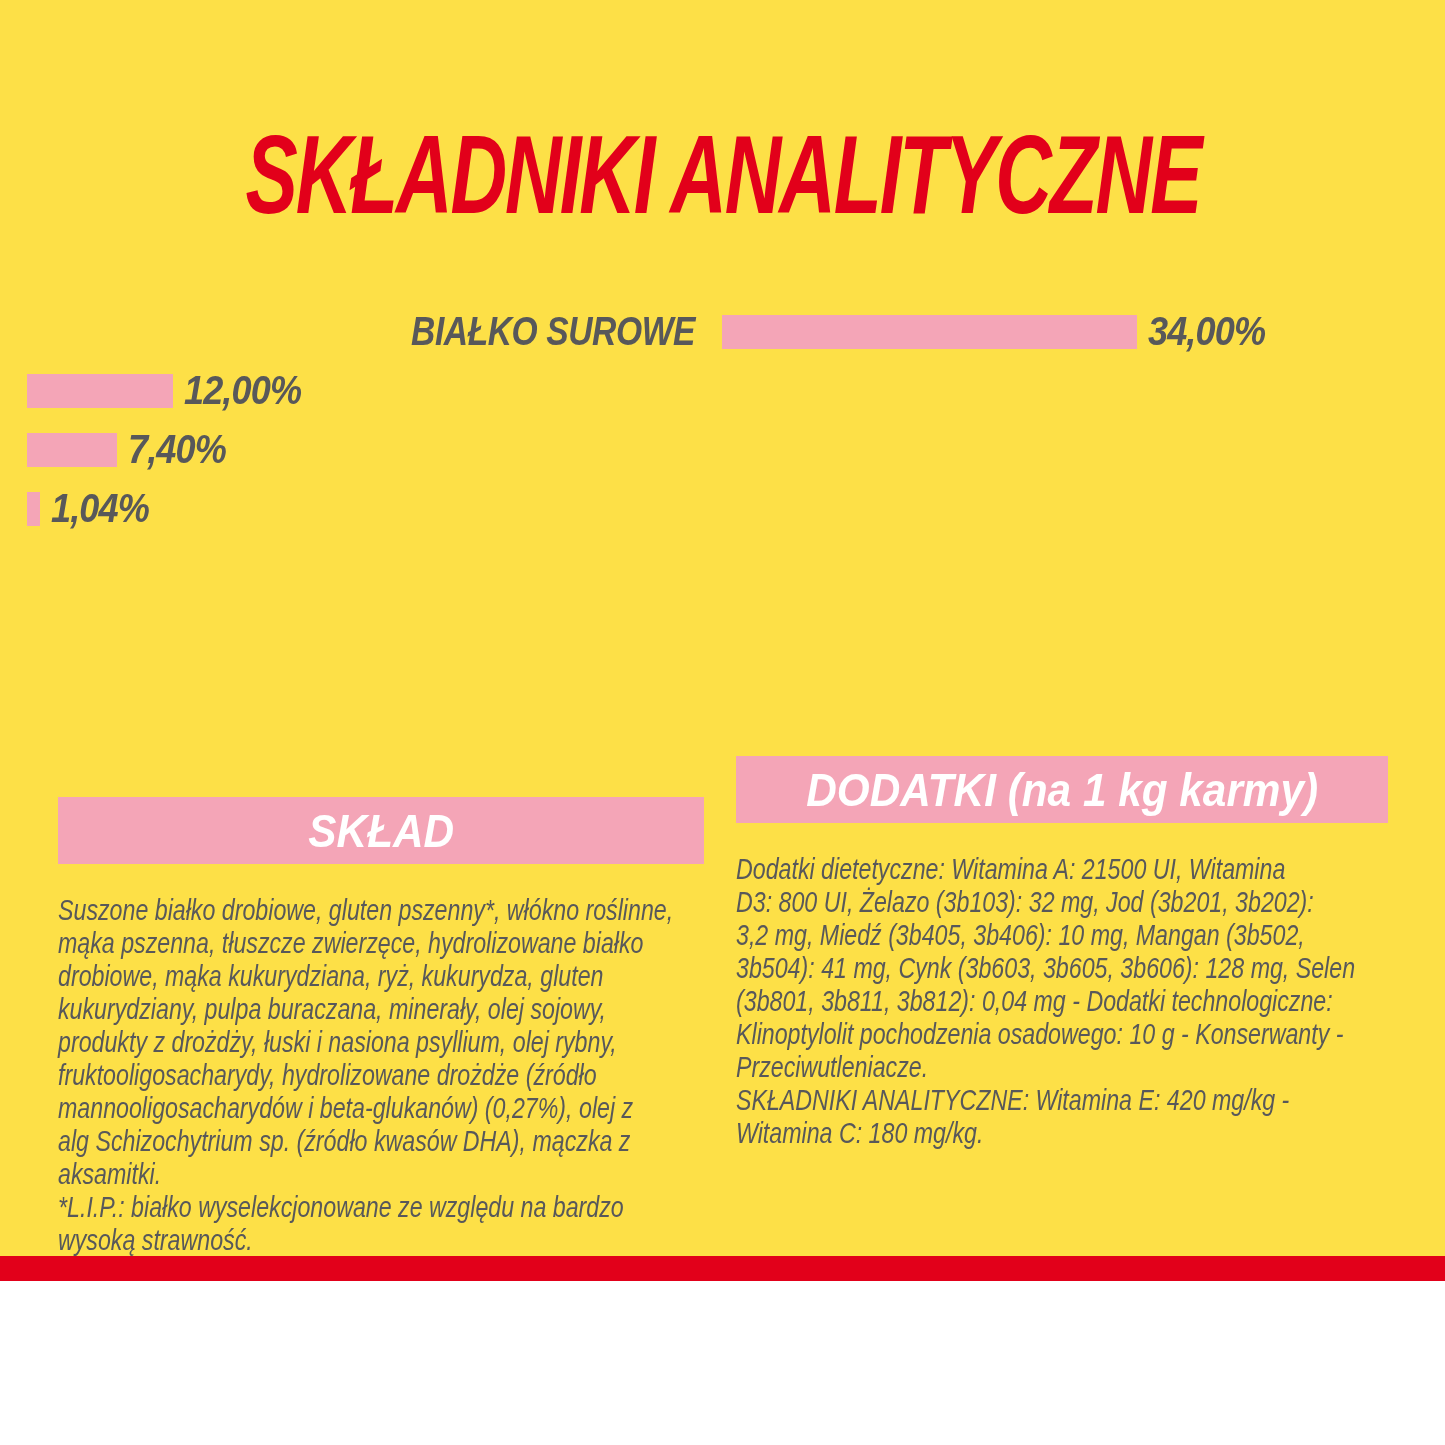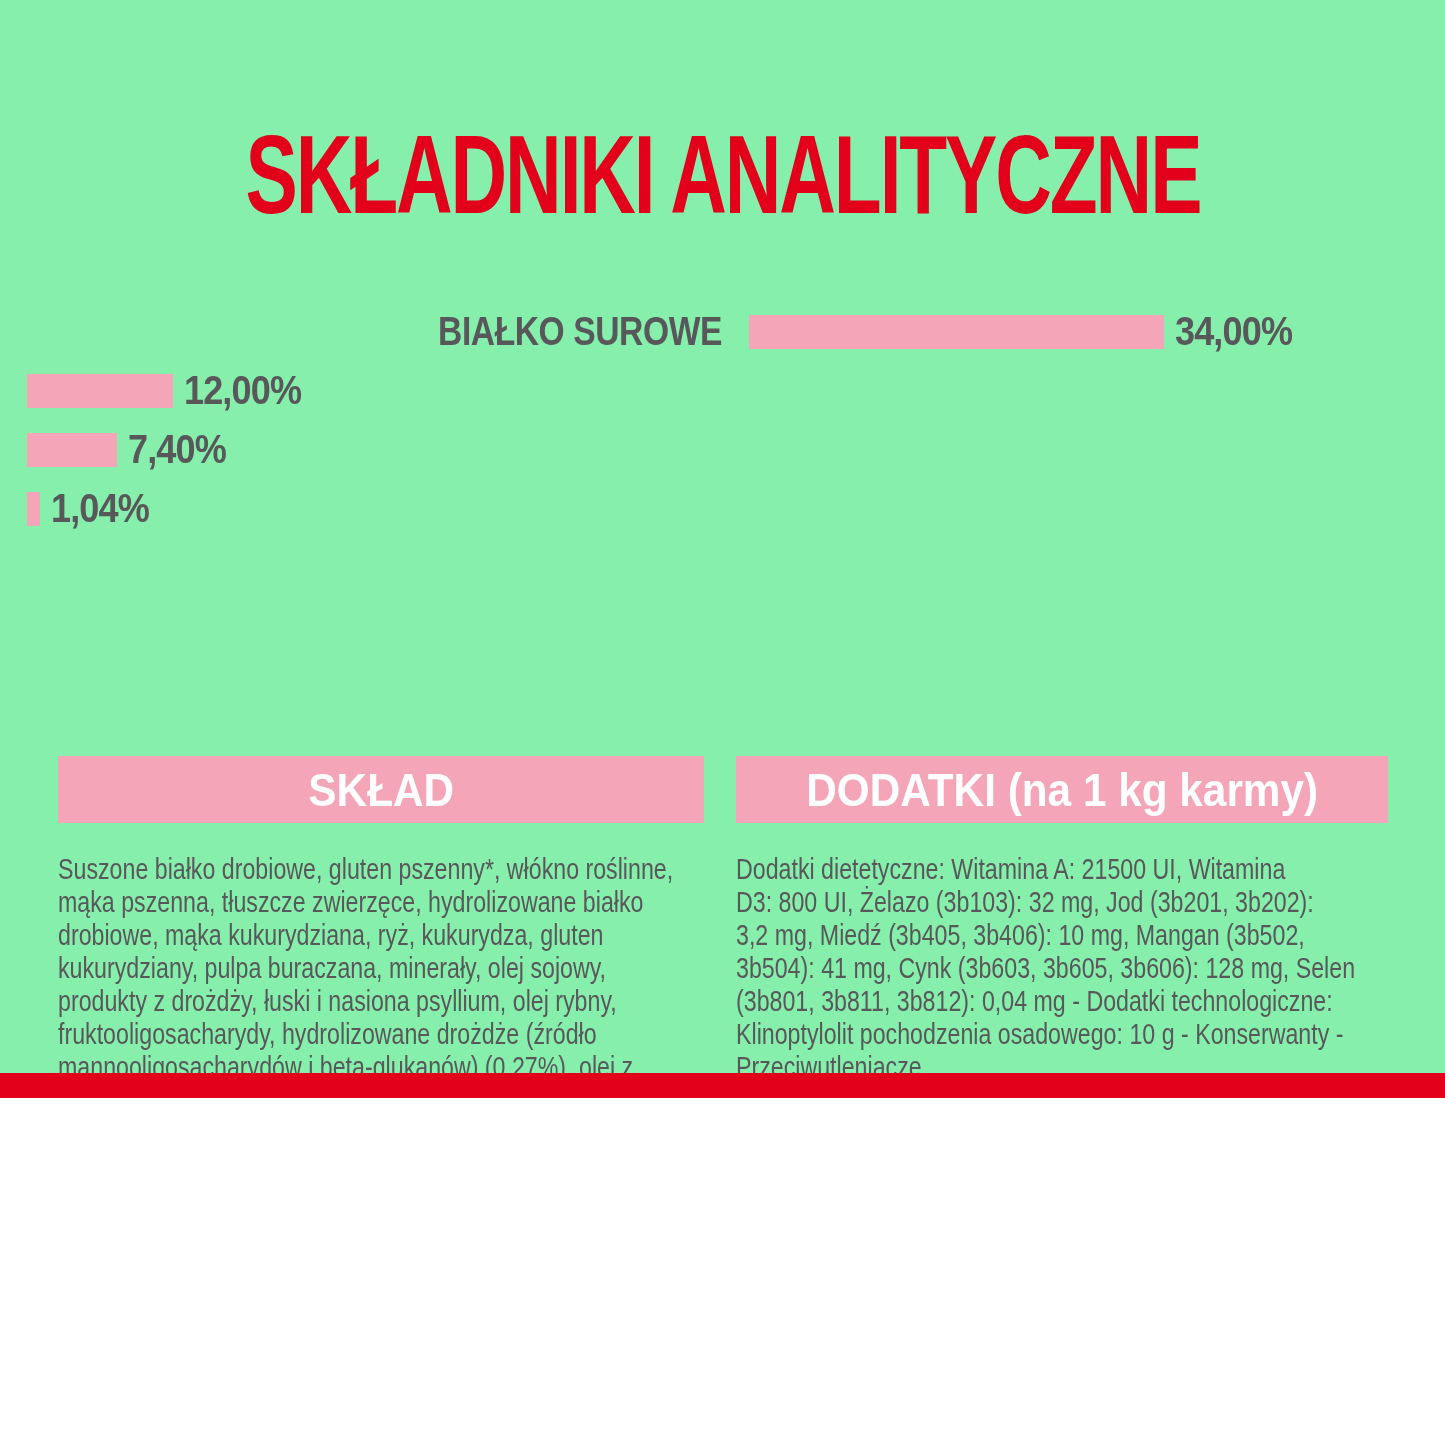--- a/index.html
+++ b/index.html
@@ -3,45 +3,45 @@
 <meta charset="utf-8">
 <style>
   :root{
     --red:#e2001a;
     --pink:#f4a5b7;
     --pink-light:#f7c5d0;
     --gray:#58585a;
   }
   html,body{margin:0;padding:0;background:#fff;}
   .page{
-    position:relative;width:1445px;height:1098px;background:#86efac;
-    overflow:hidden;font-family:"Liberation Sans",sans-serif;
+    position:relative;width:1445px;height:1281px;background:#fde047;
+    overflow:hidden;font-family:"Liberation Sans",sans-serif;font-style:italic;
   }
   
   .title{
     position:absolute;top:44px;left:0;width:100%;text-align:center;
     font-size:112px;font-weight:bold;color:var(--red);line-height:1;white-space:nowrap;
   }
   .title .cond{display:inline-block;transform:scaleX(0.70);transform-origin:50% 50%;letter-spacing:-3px;}
   
   .chart{position:absolute;top:302px;left:0;width:100%;}
   .crow{display:flex;align-items:center;height:59px;}
-  .clabel{width:695px;text-align:right;flex:none;padding-left:27px;}
+  .clabel{width:695px;text-align:right;flex:none;}
   .clabel span{
     display:inline-block;font-size:40px;font-weight:bold;color:var(--gray);
     transform:scaleX(0.84);transform-origin:100% 50%;white-space:nowrap;letter-spacing:-0.5px;
   }
   .cbar{height:34px;margin-left:27px;background:var(--pink);flex:none;width:3px;}
   .cvalue span{
     display:inline-block;margin-left:11px;font-size:41px;font-weight:bold;color:var(--gray);
     transform:scaleX(0.88);transform-origin:0 50%;white-space:nowrap;letter-spacing:-1px;
   }
   
   .cols{position:absolute;top:756px;left:58px;display:flex;}
-  .col-left{width:646px;margin-right:32px;flex:none;}
+  .col-left{width:646px;margin-right:32px;flex:none;margin-top:41px;}
   .col-right{width:652px;flex:none;}
   .sec-header{height:67px;background:var(--pink);display:flex;align-items:center;justify-content:center;}
   .sec-header span{
     font-size:46px;font-weight:bold;color:#ffffff;display:inline-block;
     transform:scaleX(0.92);transform-origin:50% 50%;white-space:nowrap;
   }
   .sec-body{margin-top:30px;}
   .sec-body .bodytext{
     display:block;width:812px;font-size:29px;line-height:33px;color:var(--gray);
     white-space:pre-line;transform:scaleX(0.80);transform-origin:0 0;

